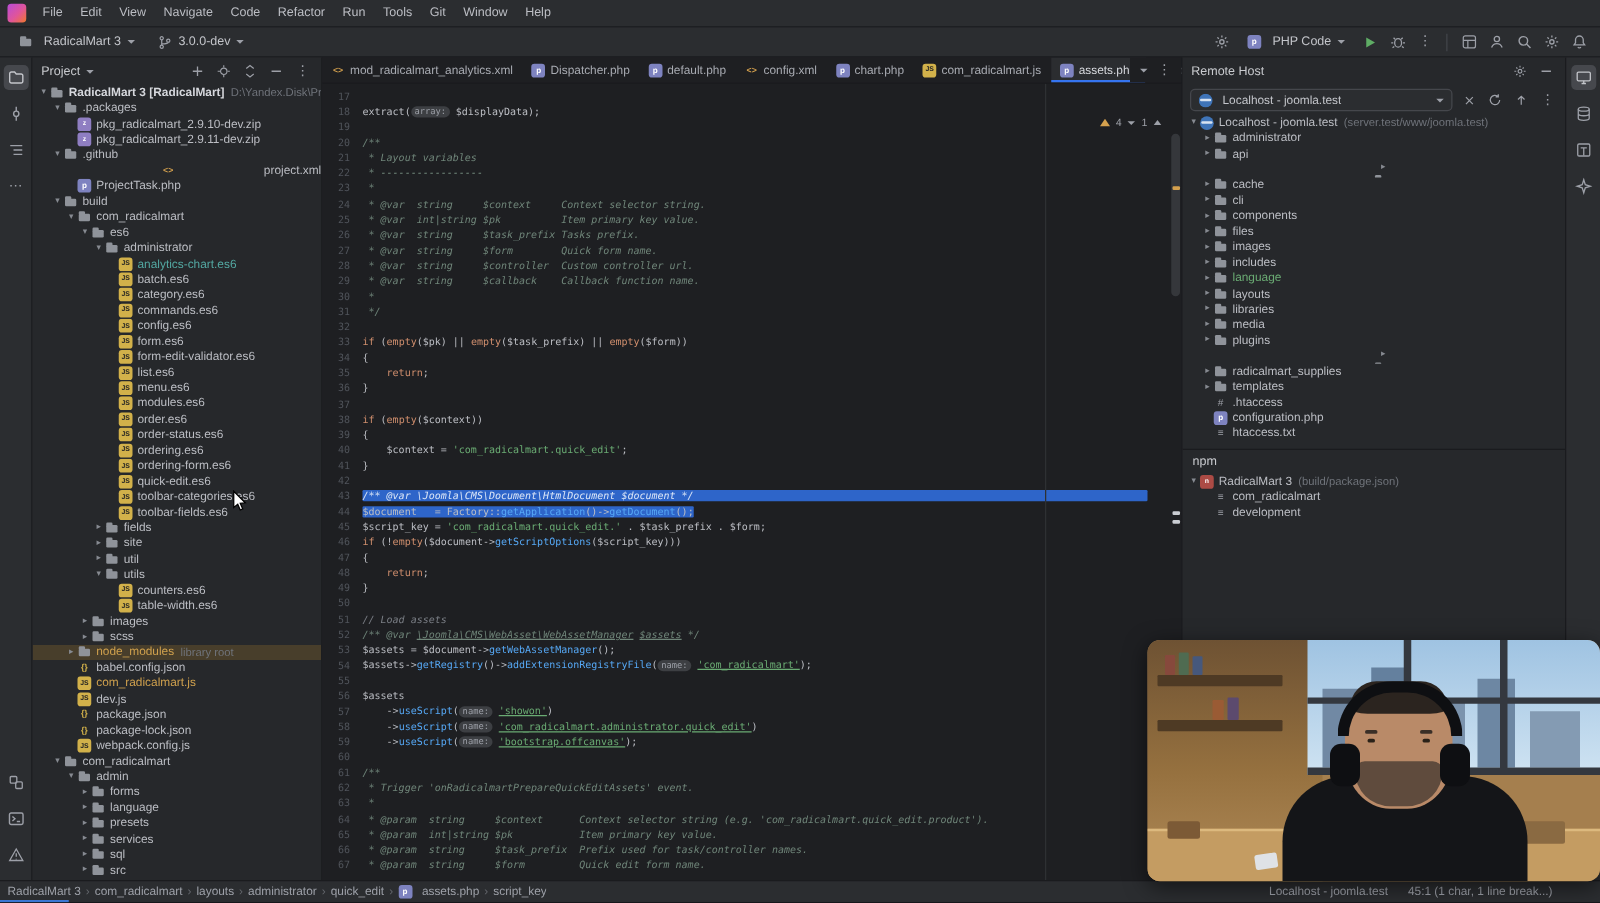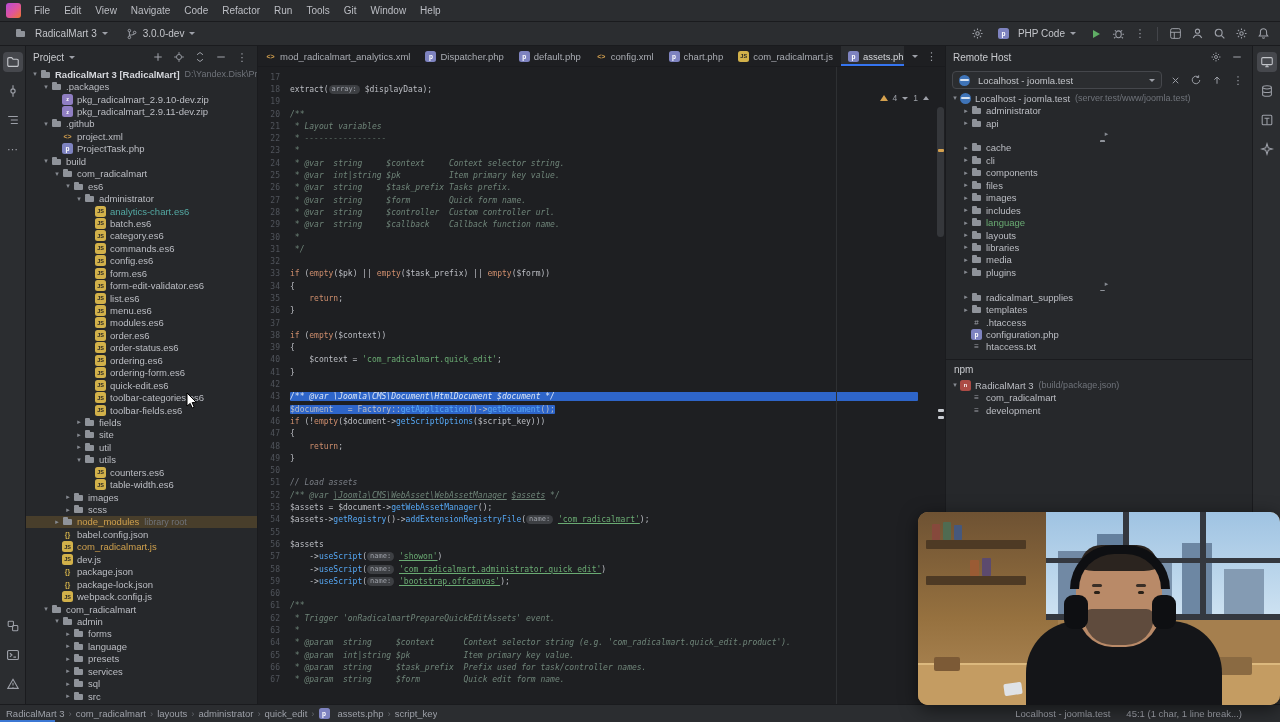--- a/index.html
+++ b/index.html
@@ -348,21 +348,21 @@
           <div class="trow" style="padding-left: 26px;">
             <span class="chev"></span>
             <span class="ic ic-zip">z</span>
             <span class="tlabel">pkg_radicalmart_2.9.11-dev.zip</span>
           </div>
           <div class="trow" style="padding-left: 15px;">
             <span class="chev">▾</span>
             <span class="ic ic-folder"></span>
             <span class="tlabel">.github</span>
           </div>
-          <div class="trow" style="padding-left: 26px;">
+          <div class="trow" style="padding-left: 26px; justify-content: space-between;">
             <span class="chev"></span>
             <span class="ic ic-xml">&lt;&gt;</span>
             <span class="tlabel">project.xml</span>
           </div>
           <div class="trow" style="padding-left: 26px;">
             <span class="chev"></span>
             <span class="ic ic-php">p</span>
             <span class="tlabel">ProjectTask.php</span>
           </div>
           <div class="trow" style="padding-left: 15px;">
@@ -737,20 +737,24 @@
               <span class="ln">42</span>
               <span class="lc"></span>
             </div>
             <div class="cline">
               <span class="ln">43</span>
               <span class="lc"><span class="selwrap" style="min-width: 628px;"><span class="doc">/** </span><span class="doct">@var</span><span class="doc"> \Joomla\CMS\Document\HtmlDocument $document */</span></span></span>
             </div>
             <div class="cline">
               <span class="ln">44</span>
               <span class="lc"><span class="selwrap"><span class="d">$document   = Factory::</span><span class="mth">getApplication</span><span class="d">()-&gt;</span><span class="mth">getDocument</span><span class="d">();</span></span></span>
+            </div>
+            <div class="cline">
+              <span class="ln">45</span>
+              <span class="lc"><span class="d">$script_key = </span><span class="str">'com_radicalmart.quick_edit.'</span><span class="d"> . $task_prefix . $form;</span></span>
             </div>
             <div class="cline">
               <span class="ln">46</span>
               <span class="lc"><span class="kw">if</span><span class="d"> (!</span><span class="kw">empty</span><span class="d">($document-&gt;</span><span class="mth">getScriptOptions</span><span class="d">($script_key)))</span></span>
             </div>
             <div class="cline">
               <span class="ln">47</span>
               <span class="lc"><span class="d">{</span></span>
             </div>
             <div class="cline">

